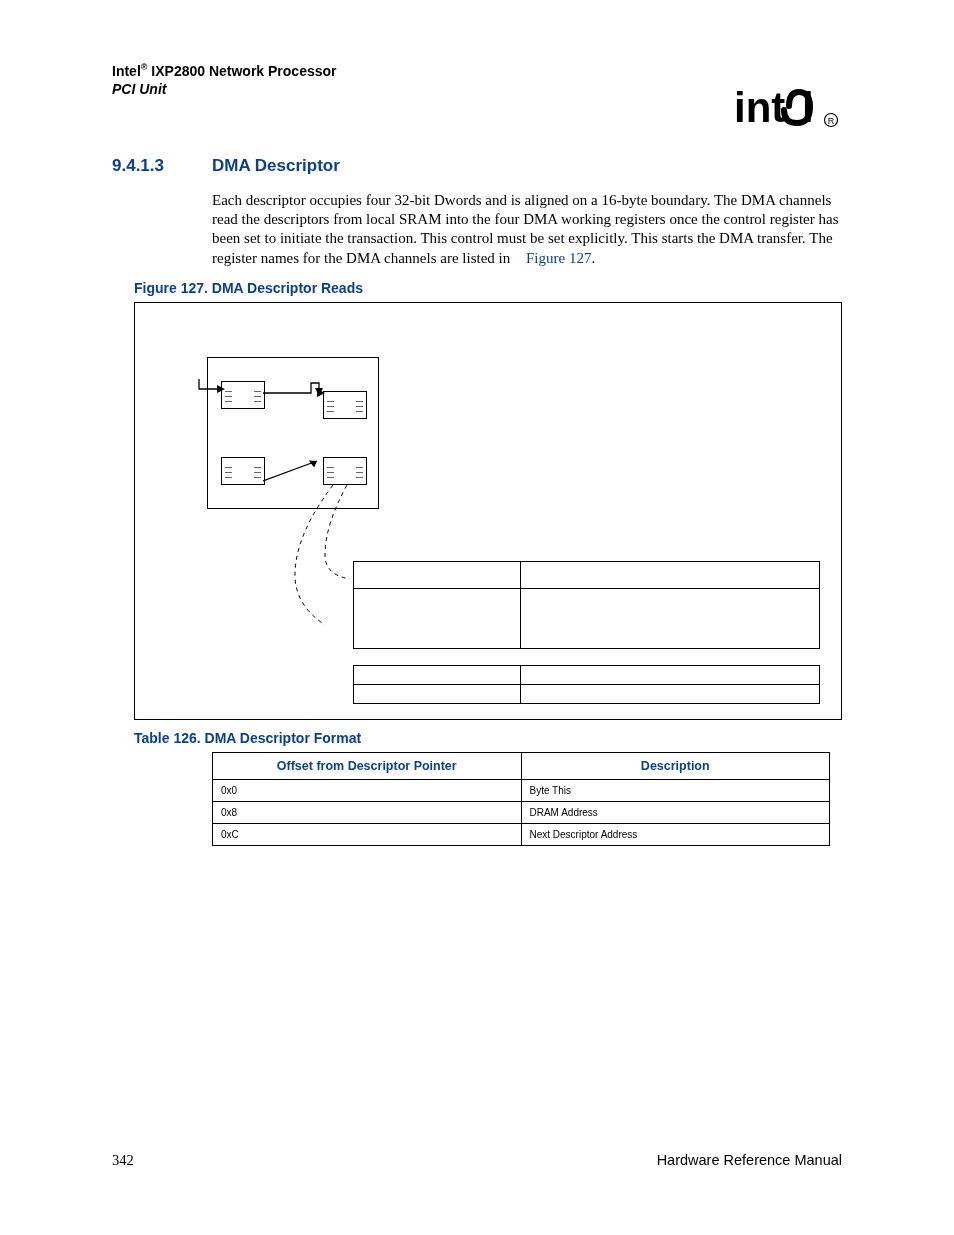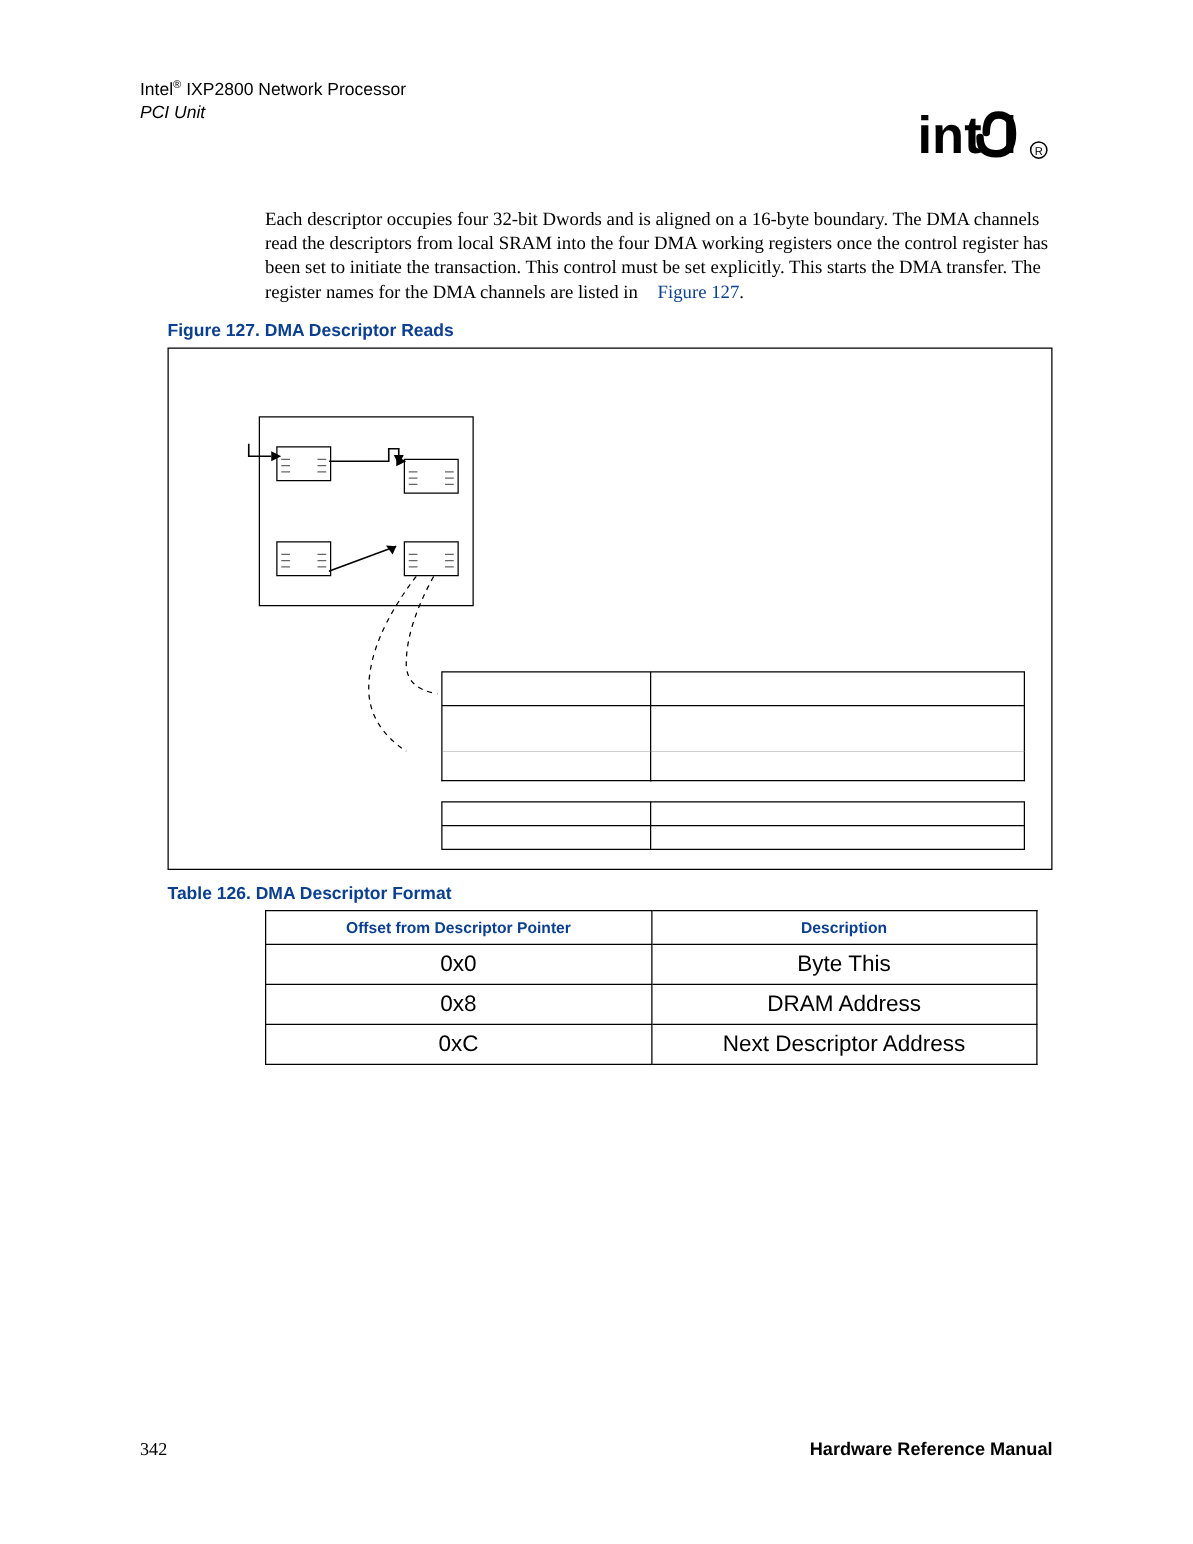--- a/index.html
+++ b/index.html
@@ -16,21 +16,21 @@
   .page {
     padding: 62px 112px 0 112px;
     box-sizing: border-box;
   }
   .header-row {
     position: relative;
     height: 90px;
   }
   .header-text {
     font-family: Arial, Helvetica, sans-serif;
-    font-weight: normal;
+    font-weight: bold;
     font-size: 14px;
     line-height: 1.3;
   }
   .header-text sup {
     font-size: 9px;
     vertical-align: super;
   }
   .header-text .sub {
     font-style: italic;
   }
@@ -134,39 +134,38 @@
     border: 1px solid #000;
     color: #0b3f8f;
     font-weight: bold;
     font-size: 12.5px;
     padding: 6px 8px;
     text-align: center;
     background: #fff;
   }
   .data-table td {
     border: 1px solid #000;
-    font-size: 18px;
+    font-size: 10px;
     padding: 5px 8px;
-    text-align: center;
   }
   .footer {
     position: absolute;
     bottom: 66px;
     left: 112px;
     right: 112px;
     font-size: 14.5px;
   }
   .footer .pgnum {
     float: left;
     font-family: "Times New Roman", serif;
   }
   .footer .manual {
     float: right;
     font-family: Arial, Helvetica, sans-serif;
-    font-weight: bold;
+    font-weight: normal;
   }
 </style>
 </head>
 <body>
 
 <div class="page">
 
   <div class="header-row">
     <div class="header-text">
       <span>Intel</span><sup>®</sup><span> IXP2800 Network Processor</span><br>
@@ -176,20 +175,23 @@
       <svg width="108" height="54" viewBox="0 0 108 54">
         <text x="0" y="40" font-family="Arial" font-weight="bold" font-size="42" fill="#000">int</text>
         <text x="68" y="40" font-family="Arial" font-weight="bold" font-size="42" fill="#000">l</text>
         <path d="M 55 24 Q 55 10 65 10 Q 76 10 76 25 Q 76 41 63 41 Q 50 41 50 28" stroke="#000" stroke-width="6" fill="none" stroke-linecap="round"></path>
         <circle cx="97" cy="38" r="6.5" fill="none" stroke="#000" stroke-width="1.2"></circle>
         <text x="97" y="42" font-family="Arial" font-size="9" text-anchor="middle" fill="#000">R</text>
       </svg>
     </div>
   </div>
 
+  <div class="section-heading">
+    <span class="section-num">9.4.1.3</span><span class="section-title">DMA Descriptor</span>
+  </div>
 
   <p class="body-para">
     <span>Each descriptor occupies four 32-bit Dwords and is aligned on a 16-byte boundary. The DMA channels read the descriptors from local SRAM into the four DMA working registers once the control register has been set to initiate the transaction. This control must be set explicitly. This starts the DMA transfer. The register names for the DMA channels are listed in </span><span class="link">Figure 127</span><span>.</span>
   </p>
 
   <div class="caption">Figure 127. DMA Descriptor Reads</div>
 
   <div class="figure-box">
 
     <div class="fig-inner"></div>

